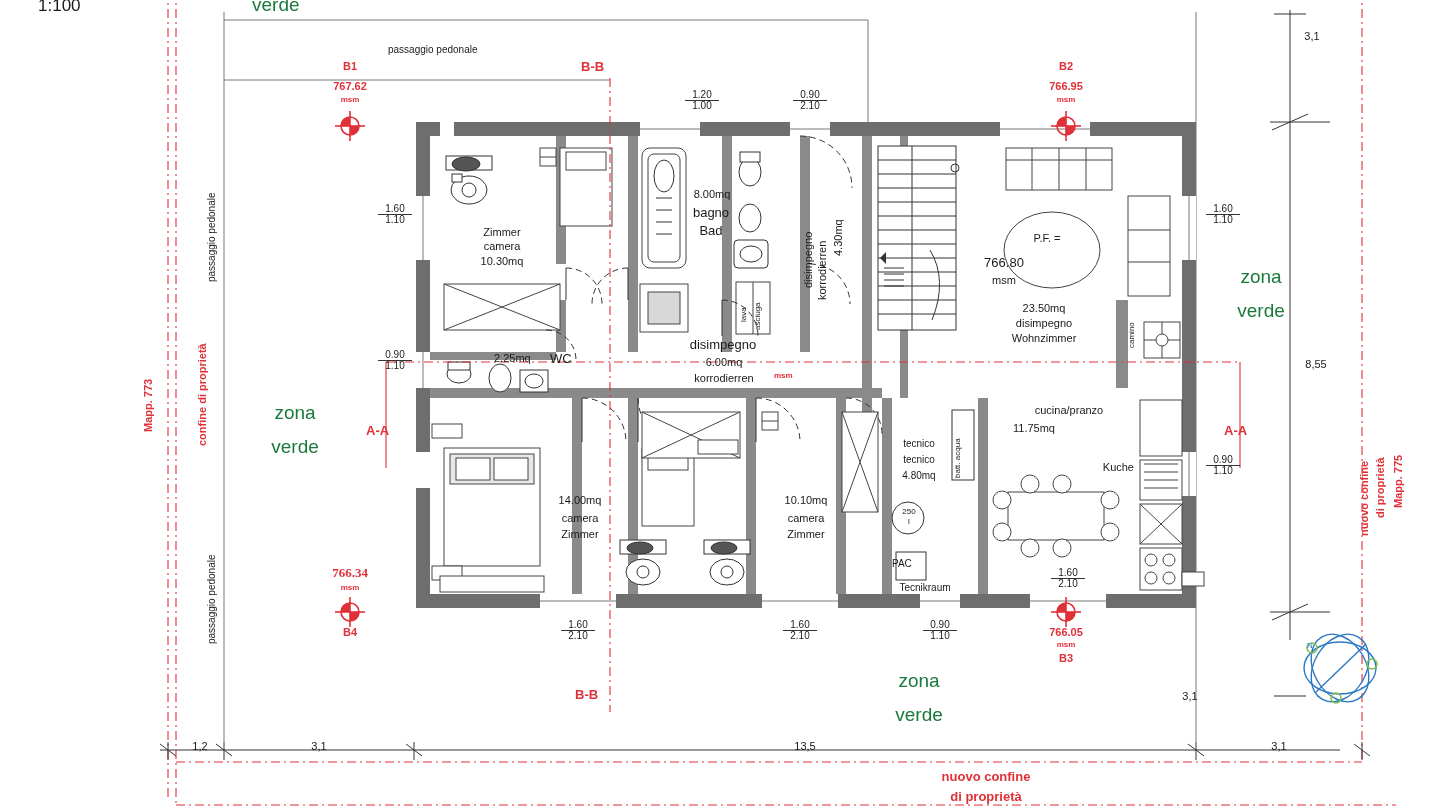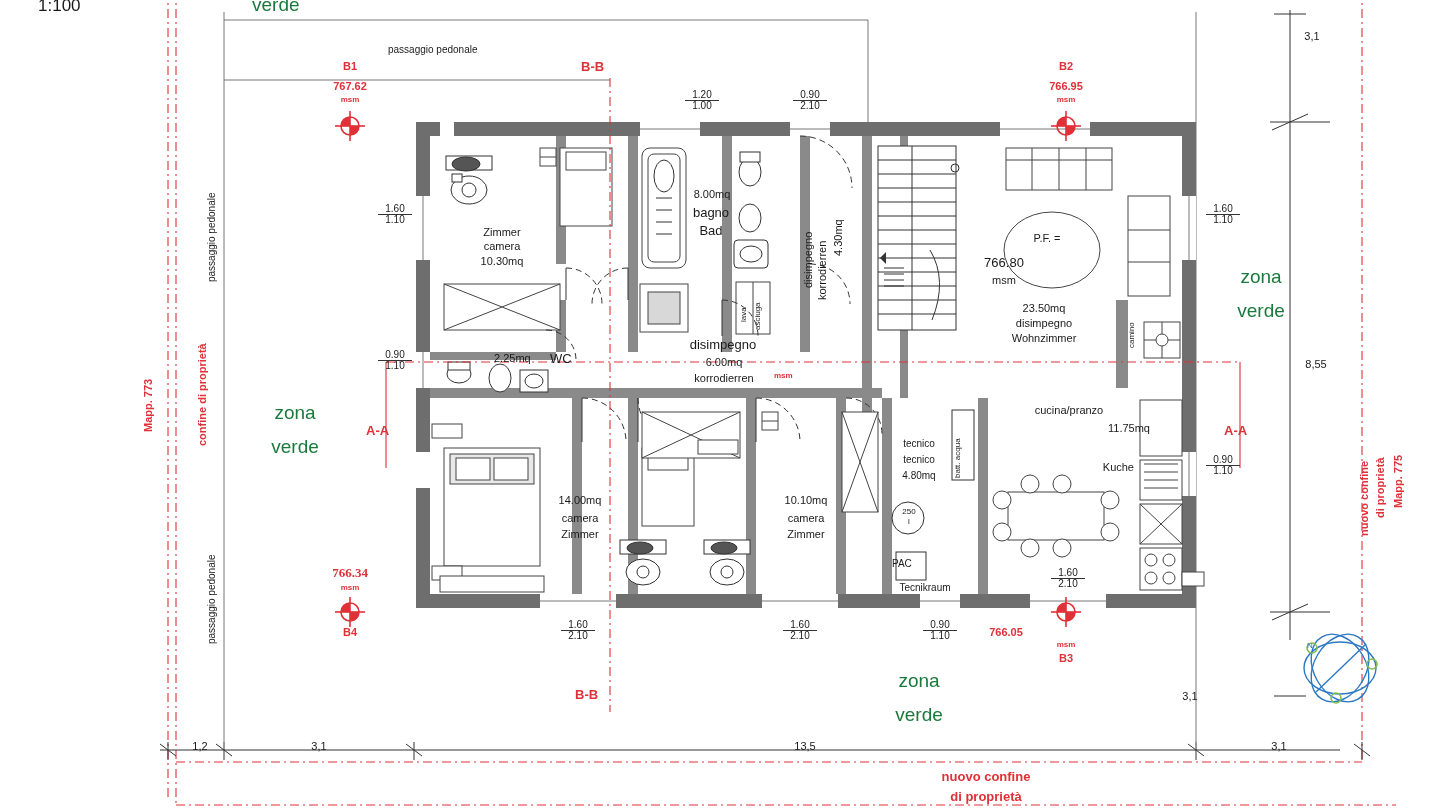--- a/index.html
+++ b/index.html
@@ -391,21 +391,21 @@
   <div class="abs txt lg bold red ctr" style="left:886px;top:790px;width:200px;">di proprietà</div>
 
   <div class="abs txt md bold red ctr" style="left:318px;top:60px;width:64px;">B1</div>
   <div class="abs txt md bold red ctr" style="left:310px;top:80px;width:80px;">767.62</div>
   <div class="abs txt xtiny bold red ctr" style="left:310px;top:96px;width:80px;">msm</div>
 
   <div class="abs txt md bold red ctr" style="left:1034px;top:60px;width:64px;">B2</div>
   <div class="abs txt md bold red ctr" style="left:1026px;top:80px;width:80px;">766.95</div>
   <div class="abs txt xtiny bold red ctr" style="left:1026px;top:96px;width:80px;">msm</div>
 
-  <div class="abs txt md bold red ctr" style="left:966px;top:626px;width:80px;">766.05</div>
+  <div class="abs txt md bold red ctr" style="left:1026px;top:626px;width:80px;">766.05</div>
   <div class="abs txt xtiny bold red ctr" style="left:1026px;top:641px;width:80px;">msm</div>
   <div class="abs txt md bold red ctr" style="left:1034px;top:652px;width:64px;">B3</div>
 
   <div class="abs txt lg bold red ctr" style="left:308px;top:566px;width:84px;font-family:Liberation Serif, serif;">766.34</div>
   <div class="abs txt xtiny bold red ctr" style="left:308px;top:584px;width:84px;">msm</div>
   <div class="abs txt md bold red ctr" style="left:318px;top:626px;width:64px;">B4</div>
 
   <div class="abs txt lg bold red" style="left:581px;top:60px;">B-B</div>
   <div class="abs txt lg bold red" style="left:575px;top:688px;">B-B</div>
   <div class="abs txt lg bold red" style="left:366px;top:424px;">A-A</div>
@@ -462,21 +462,21 @@
   <div class="abs txt sm ctr" style="left:884px;top:438px;width:70px;">tecnico</div>
   <div class="abs txt sm ctr" style="left:884px;top:454px;width:70px;">tecnico</div>
   <div class="abs txt sm ctr" style="left:884px;top:470px;width:70px;">4.80mq</div>
   <div class="abs txt sm" style="left:892px;top:558px;">PAC</div>
   <div class="abs txt sm ctr" style="left:882px;top:582px;width:86px;">Tecnikraum</div>
   <div class="abs txt xtiny vert" style="left:954px;top:478px;">batt. acqua</div>
   <div class="abs txt xtiny ctr" style="left:896px;top:508px;width:26px;">250</div>
   <div class="abs txt xtiny ctr" style="left:896px;top:518px;width:26px;">l</div>
 
   <div class="abs txt md ctr" style="left:1004px;top:404px;width:130px;">cucina/pranzo</div>
-  <div class="abs txt md ctr" style="left:1064px;top:422px;width:130px;">11.75mq</div>
+  <div class="abs txt md ctr" style="left:969px;top:422px;width:130px;">11.75mq</div>
   <div class="abs txt md ctr" style="left:1004px;top:461px;width:130px;text-align:right;">Kuche</div>
 
   <div class="abs dimfrac" style="left:378px;top:204px;width:34px;">
     <span class="top">1.60</span>
     <span class="bot">1.10</span>
   </div>
   <div class="abs dimfrac" style="left:378px;top:350px;width:34px;">
     <span class="top">0.90</span>
     <span class="bot">1.10</span>
   </div>

